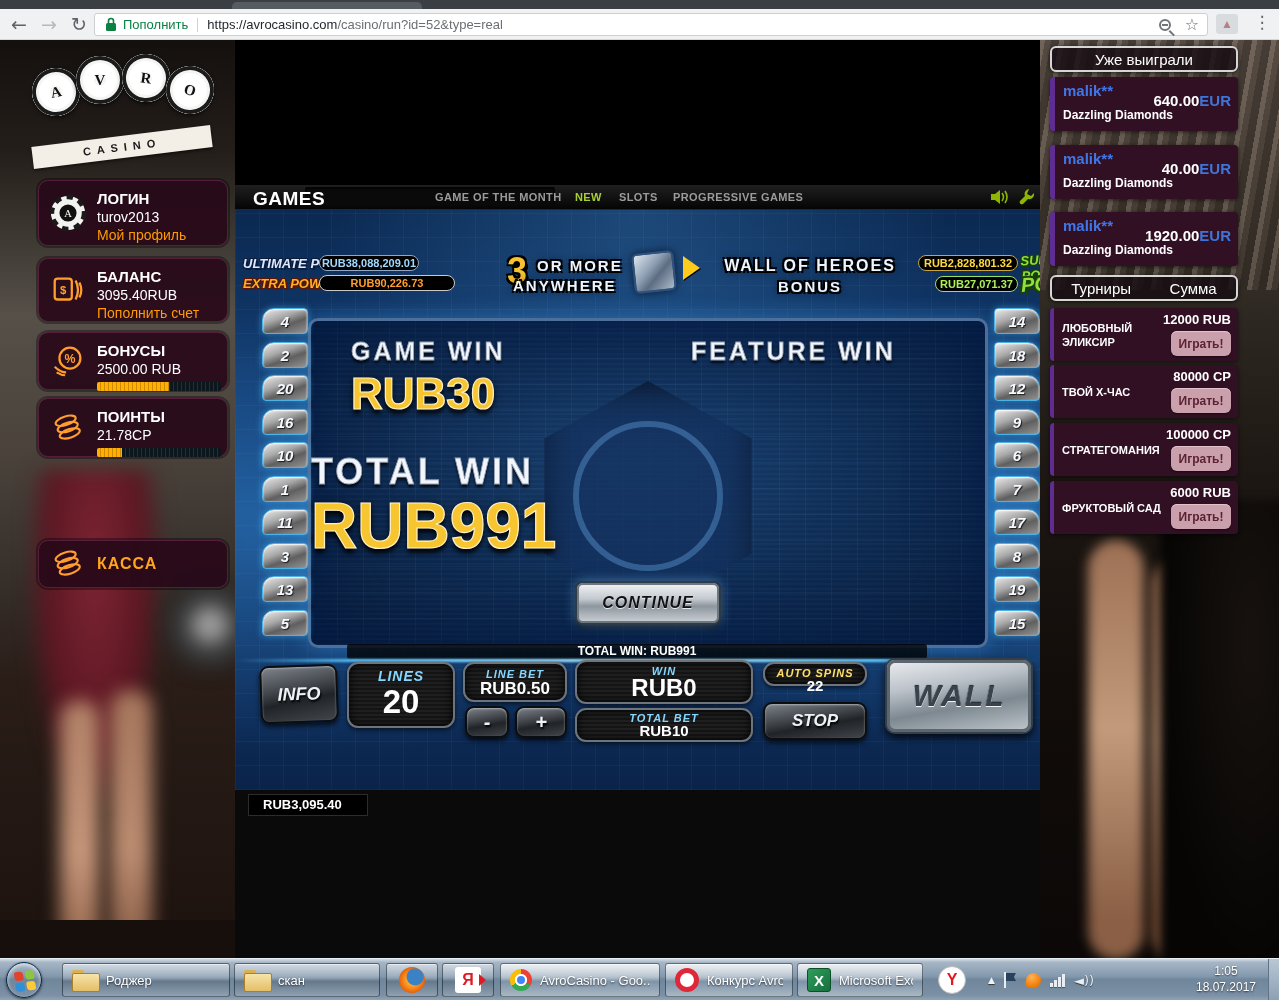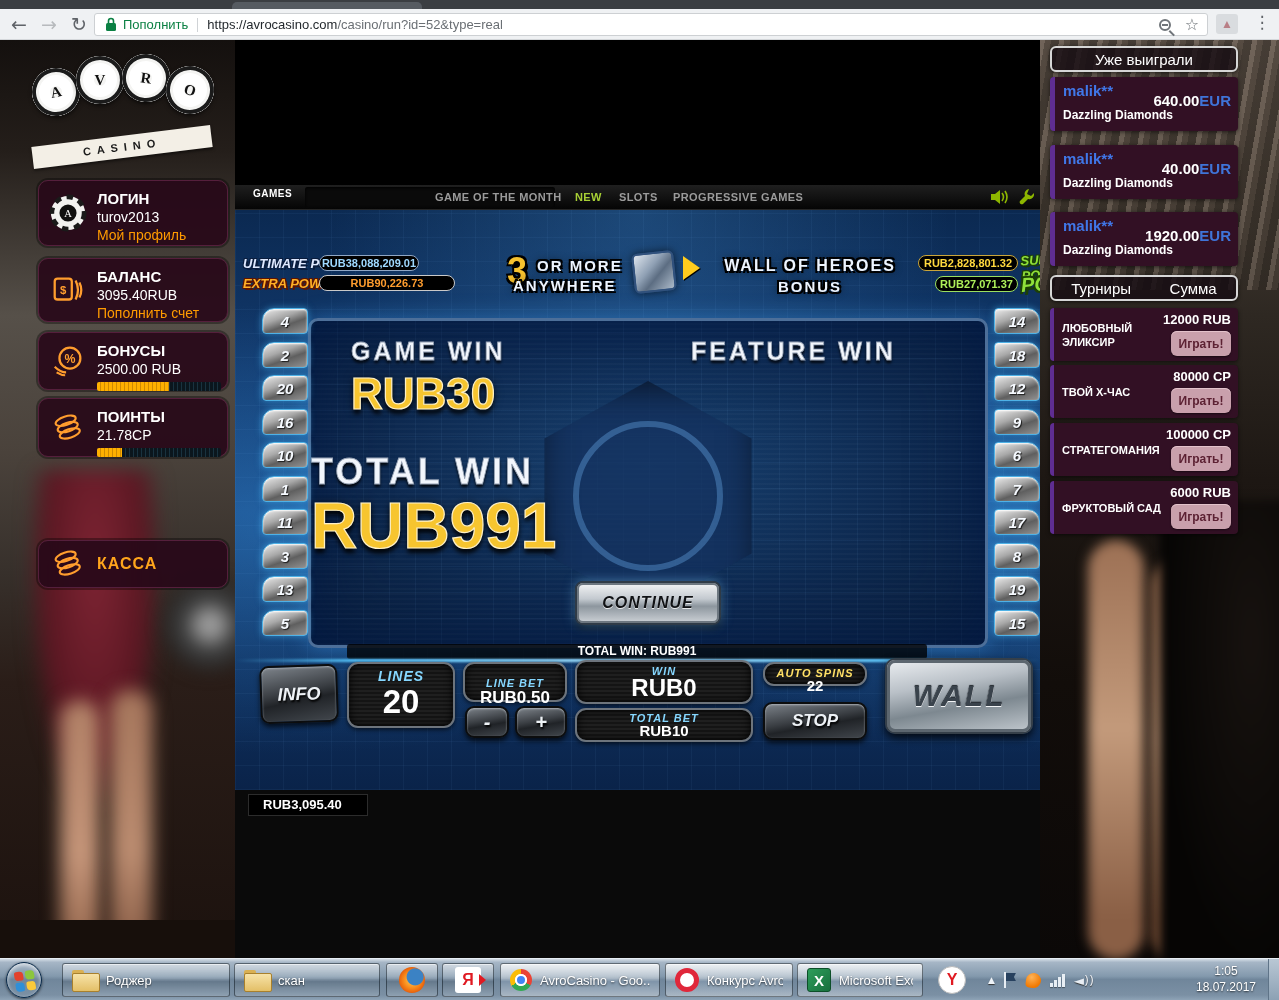--- a/index.html
+++ b/index.html
@@ -65,21 +65,21 @@
   .stars .on { color:#ffb200; }
   .stars .dim { color:#9a5c0d; opacity:.75; }
   .bar.wide { width:170px; }
   .bar.teal .fill { background:repeating-linear-gradient(90deg,#2596b4 0 1px,transparent 1px 4px); }
   .kassa-label { color:#ffa51c; font-size:16px; font-weight:bold; letter-spacing:1px; }
 
   
   .game-col { left:235px; top:40px; width:805px; height:918px; background:#000; }
   .gnav { position:absolute; left:0; top:145px; width:805px; height:25px;
           background:linear-gradient(180deg,#1f1f1f,#050505); border-bottom:1px solid #262626; }
-  .gnav .games { position:absolute; left:18px; top:3px; color:#fff; font-size:10px; font-weight:bold; letter-spacing:.5px; cursor:pointer; }
+  .gnav .games { position:absolute; left:18px; top:3px; color:#fff; font-size:19px; font-weight:bold; letter-spacing:.5px; cursor:pointer; }
   .gnav .slot { position:absolute; left:70px; top:2px; width:250px; height:20px; background:#0a0a0a; border-radius:3px; box-shadow:inset 0 1px 3px #000; }
   .gnavitem { position:absolute; top:6px; font-size:11px; font-weight:bold; color:#9b9b9b; letter-spacing:.4px; cursor:pointer; }
   .gnavitem.new { color:#a7cf35; }
   .gicons { position:absolute; right:6px; top:3px; display:flex; gap:8px; }
 
   .gscreen { position:absolute; left:0; top:170px; width:805px; height:580px; overflow:hidden;
     background:
       radial-gradient(ellipse at 50% 0%, rgba(90,180,255,.22), transparent 55%),
       radial-gradient(ellipse at 6% 55%, rgba(70,170,250,.28), transparent 50%),
       radial-gradient(ellipse at 94% 55%, rgba(70,170,250,.28), transparent 50%),
@@ -459,21 +459,21 @@
       <div class="gunbtn" style="left:25px; top:455px; width:78px; height:58px; font-size:18px; transform:rotate(-2deg);">
         <span>INFO</span>
       </div>
 
       <div class="dkbox" style="left:112px; top:452px; width:108px; height:66px;">
         <div class="lbl-cyan" style="margin-top:4px; font-size:14px;">LINES</div>
         <div style="font-size:33px; font-weight:bold; line-height:36px;">20</div>
       </div>
 
       <div class="dkbox" style="left:228px; top:452px; width:104px; height:40px;">
-        <div class="lbl-cyan" style="margin-top:13px;font-style:italic;">LINE BET</div>
+        <div class="lbl-cyan" style="margin-top:4px;font-style:italic;">LINE BET</div>
         <div style="font-size:17px; font-weight:bold; line-height:17px;">RUB0.50</div>
       </div>
       <div class="gunbtn" style="left:230px; top:496px; width:44px; height:32px; font-size:20px;">
         <span>-</span>
       </div>
       <div class="gunbtn" style="left:280px; top:496px; width:52px; height:32px; font-size:20px;">
         <span>+</span>
       </div>
 
       <div class="dkbox" style="left:340px; top:450px; width:178px; height:44px;">

